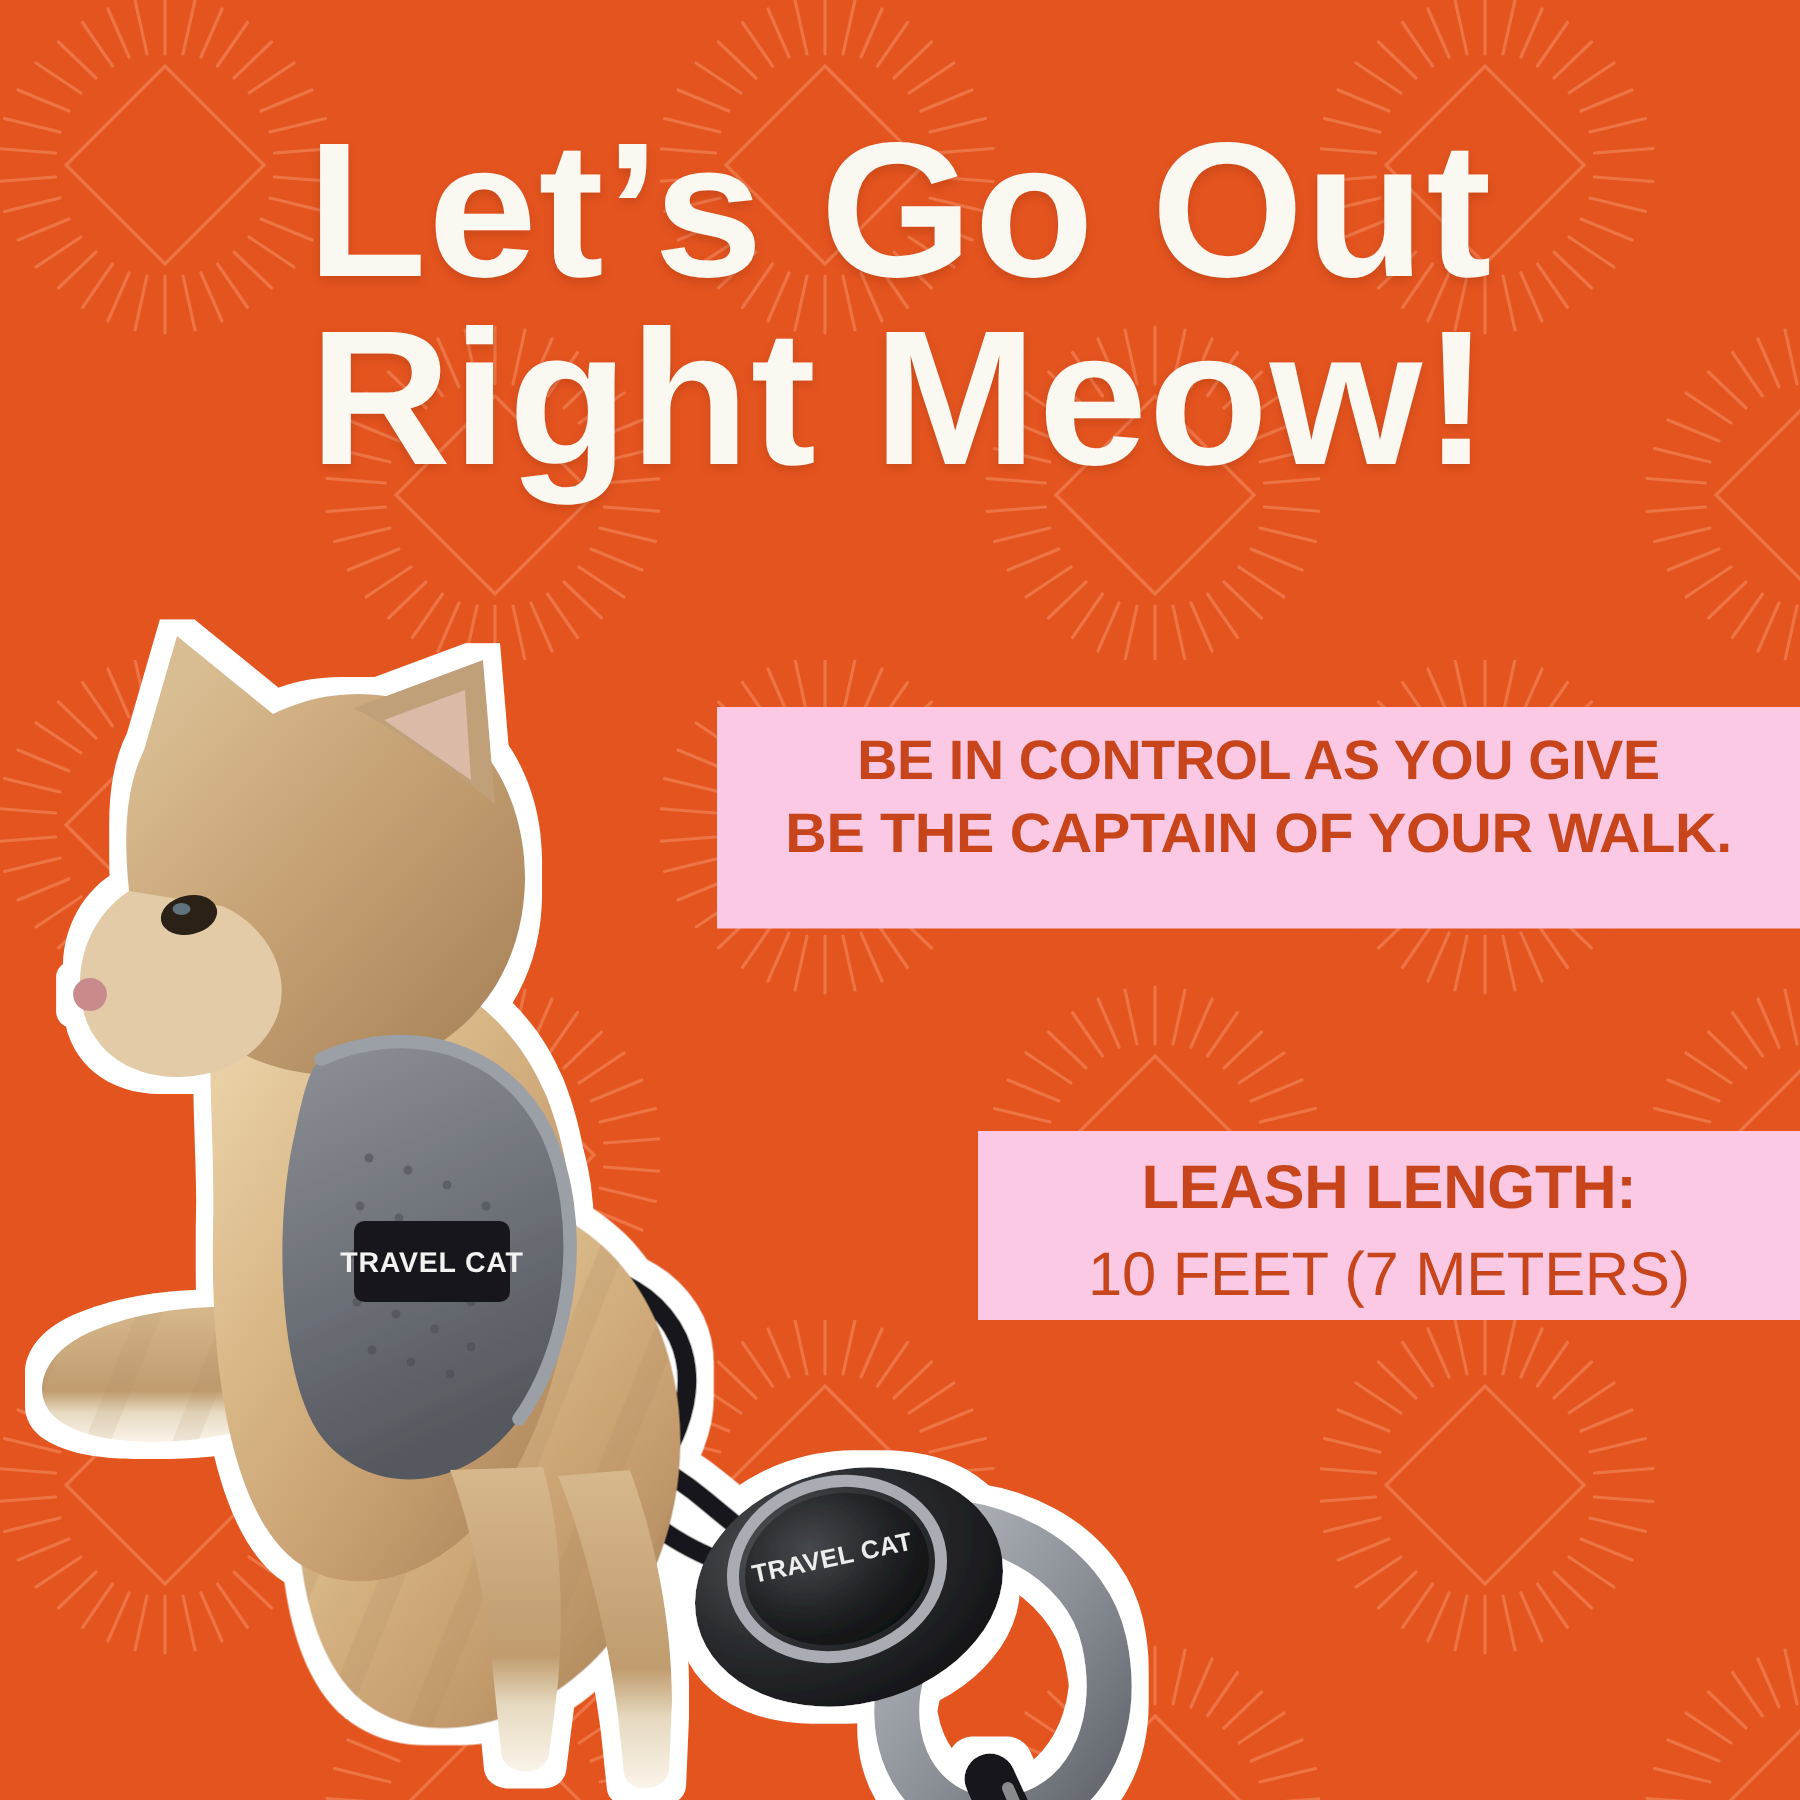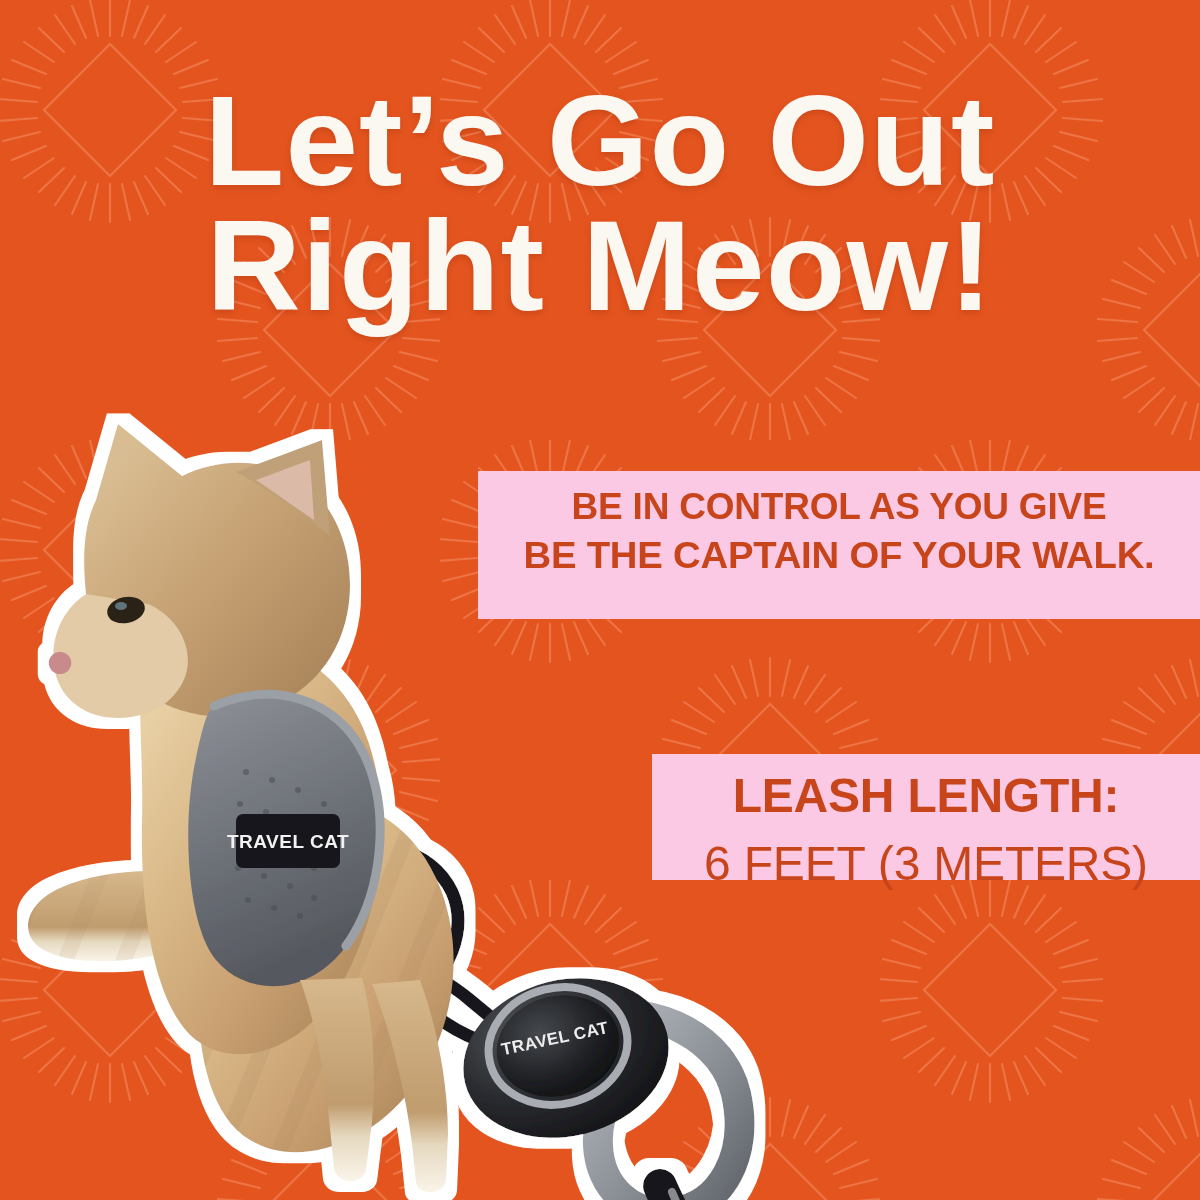--- a/index.html
+++ b/index.html
@@ -73,21 +73,21 @@
     transform: scaleX(1.035);
   }
 
   #panel-leash {
     left: 652px;
     top: 754px;
     width: 548px;
     height: 126px;
     padding: 8px 8px 6px 8px;
     text-align: center;
-    font-size: 48px;
+    font-size: 41px;
     line-height: 1.42;
     letter-spacing: -0.2px;
   }
   #panel-leash .ll-title {
     display: block;
     font-weight: 700;
     white-space: nowrap;
   }
   #panel-leash .ll-value {
     display: block;
@@ -329,16 +329,16 @@
     </g>
   </svg>
 
   <div id="panel-control" class="pink-panel">
     <span class="pl-line">BE IN CONTROL AS YOU GIVE</span>
     <span class="pl-line full">BE THE CAPTAIN OF YOUR WALK.</span>
   </div>
 
   <div id="panel-leash" class="pink-panel">
     <span class="ll-title">LEASH LENGTH:</span>
-    <span class="ll-value">6 FEET (3 METERS)</span>
+    <span class="ll-value">10 FEET (7 METERS)</span>
   </div>
 
 </div>
 
 </body></html>

